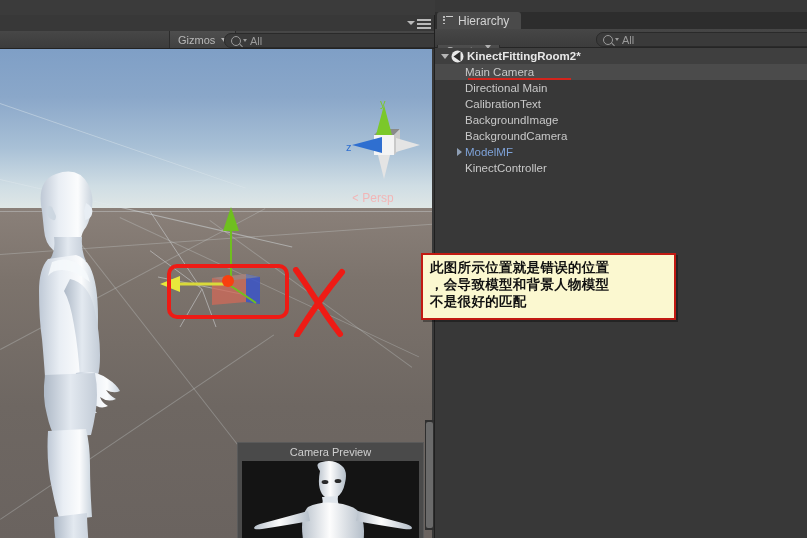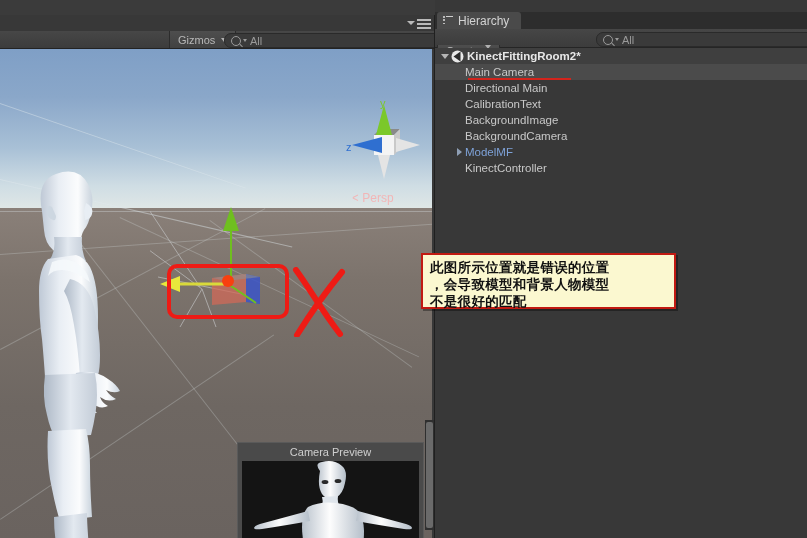--- a/index.html
+++ b/index.html
@@ -109,21 +109,21 @@
   .hrow.selected{background:#4b4b4b;}
   .hrow .disc{width:12px;display:flex;align-items:center;justify-content:center;flex:0 0 auto;}
   .disc .tri-d{width:0;height:0;border-left:4px solid transparent;border-right:4px solid transparent;border-top:5px solid #b5b5b5;}
   .disc .tri-r{width:0;height:0;border-top:4px solid transparent;border-bottom:4px solid transparent;border-left:5px solid #8f9fb5;}
   .unity-ico{width:13px;height:13px;flex:0 0 auto;margin-right:3px;}
   .hrow .lbl{white-space:nowrap;}
   .hrow.prefab .lbl{color:#7ea2d8;}
   .hrow .underline{position:absolute;left:33px;bottom:0px;width:103px;height:2px;background:#d3241c;}
 
   
-  .callout{position:absolute;left:421px;top:253px;width:255px;height:56px;
+  .callout{position:absolute;left:421px;top:253px;width:255px;height:67px;
     background:#fbf8d0;border:2px solid #c11a12;box-shadow:2px 2px 0 rgba(0,0,0,.35);
     padding:4px 7px;box-sizing:border-box;}
   .callout p{margin:0;color:#111;font-size:13.5px;line-height:17px;font-weight:bold;
     font-family:"DejaVu Sans","Liberation Sans",sans-serif;letter-spacing:.3px;}
 
   
   .watermark{position:absolute;left:473px;top:507px;color:#8d8d8d;font-size:15px;
     font-family:"Liberation Serif","DejaVu Serif",serif;letter-spacing:1px;white-space:nowrap;}
 
   

